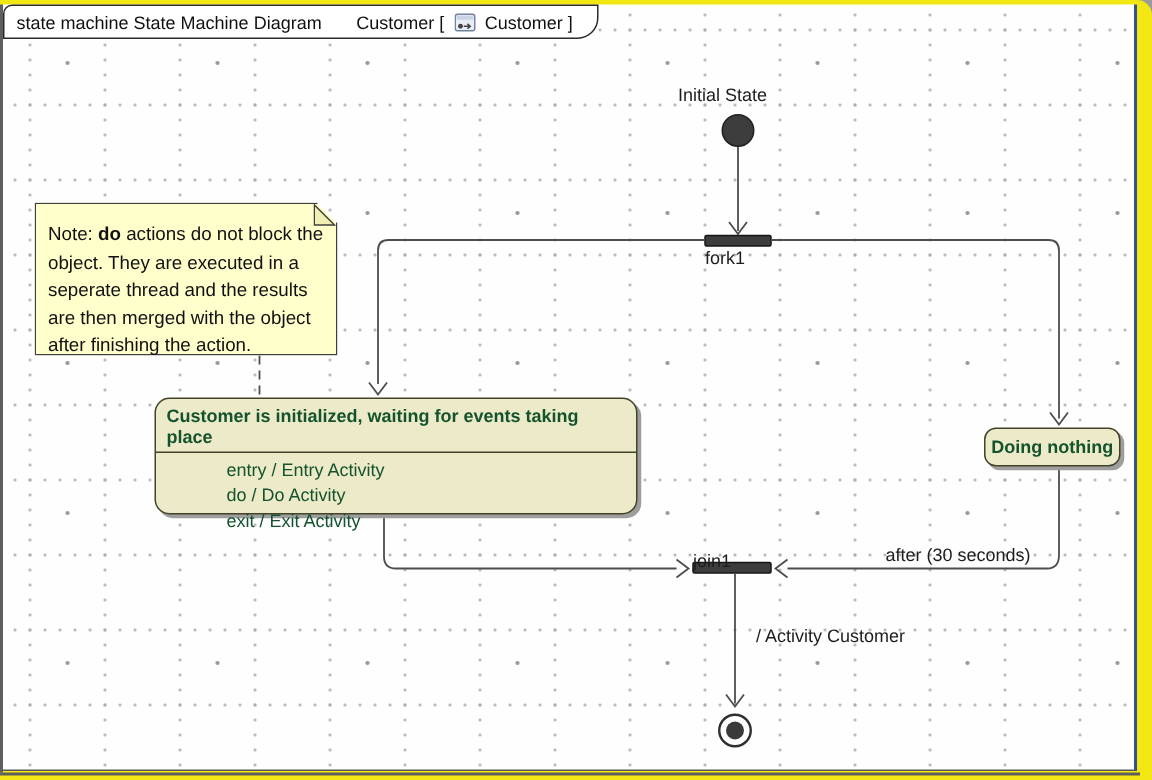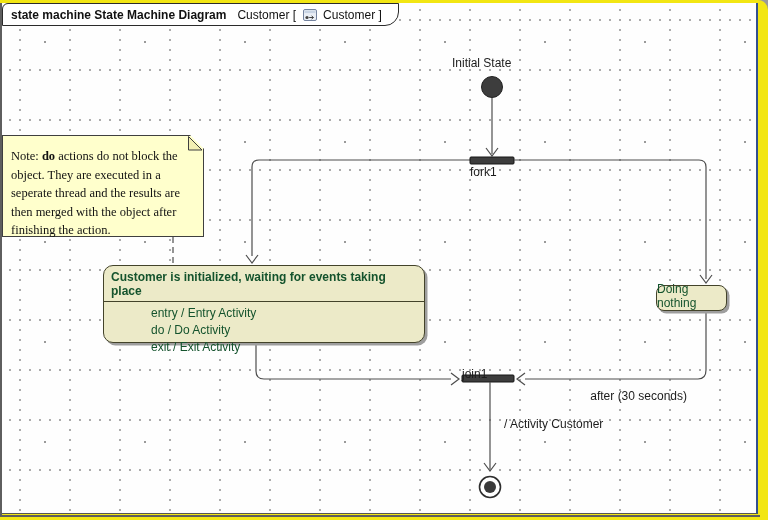--- a/index.html
+++ b/index.html
@@ -16,42 +16,42 @@
     background-position:93px 89px,3px 42px,43px 2px;
     border-right:2px solid #33508F;border-bottom:1px solid #555;}
   .frame-left{position:absolute;left:0;top:3px;width:2px;height:512px;background:#5e5e5e;}
   .frame-bottom{position:absolute;left:0;top:515px;width:760px;height:2px;background:#5e5e5e;}
   #svg-layer{position:absolute;left:0;top:0;width:768px;height:520px;}
 
   
   #tab{position:absolute;left:2px;top:3px;height:21px;display:inline-flex;align-items:center;
     gap:5px;padding:0 14px 0 8px;background:#ffffff;border:1px solid #2b2b2b;
     border-radius:6px 0 14px 0;font-size:12px;color:#111;white-space:nowrap;}
-  #tab .kind{font-weight:bold;margin-right:6px;}
+  #tab .kind{font-weight:normal;margin-right:18px;}
   #tab .ctx{margin-right:2px;}
 
   .lbl{position:absolute;font-size:12px;color:#1c1c1c;white-space:nowrap;}
   .center{}
 
   
   .state{position:absolute;background:#ECEAC8;border:1px solid #43432a;border-radius:10px;
     box-shadow:2.5px 2.5px 0 #9e9e9e;box-sizing:border-box;color:#14532d;}
   #customer-state{left:103px;top:265px;width:322px;height:78px;}
   #customer-state .state-title{font-weight:bold;font-size:12px;padding:4px 7px 3px 7px;
     border-bottom:1px solid #43432a;}
   #customer-state .state-body{padding:3px 7px;font-size:12px;line-height:17px;margin-left:40px;}
-  #doing-nothing{left:656px;top:285px;width:71px;height:26px;display:flex;
-    align-items:flex-end;justify-content:center;font-weight:normal;font-size:12px;border-radius:8px;}
+  #doing-nothing{left:656px;top:285px;width:91px;height:26px;display:flex;
+    align-items:center;justify-content:center;font-weight:bold;font-size:12px;border-radius:8px;}
 
   
-  #note{position:absolute;left:2px;top:135px;width:202px;height:102px;background:#FFFFCC;
+  #note{position:absolute;left:23px;top:135px;width:202px;height:102px;background:#FFFFCC;
     border:1px solid #3f3f3f;box-sizing:border-box;color:#111;
     clip-path:polygon(0 0,calc(100% - 14px) 0,100% 14px,100% 100%,0 100%);
     font-size:12.5px;line-height:18.5px;padding:11px 7px 0 8px;
-    box-shadow:2px 2px 0 #b5b5b5;font-family:Liberation Serif, serif;}
+    box-shadow:2px 2px 0 #b5b5b5;}
   #note .fold{position:absolute;top:0;right:0;}
 </style>
 </head>
 <body>
 
 <div id="frame">
   <div id="canvas"></div>
   <div class="frame-left"></div>
   <div class="frame-bottom"></div>
 
@@ -95,21 +95,21 @@
       <rect x="1.5" y="2.5" width="11" height="2.6" fill="#c8d4e4"></rect>
       <circle cx="4" cy="9.5" r="1.6" fill="#444"></circle>
       <path d="M6.2,9.5 h4.2 m-1.8,-1.6 l1.9,1.6 l-1.9,1.6" fill="none" stroke="#444" stroke-width="1"></path>
     </svg>
     <span class="ctx">Customer ]</span>
   </div>
 
   <div class="lbl center" style="left:452px;top:56px;width:80px;">Initial State</div>
   <div class="lbl center" style="left:470px;top:165px;width:44px;">fork1</div>
   <div class="lbl center" style="left:462px;top:367px;width:52px;">join1</div>
-  <div class="lbl" style="left:555px;top:363px;width:132px;text-align:right;margin-top:26px;">after (30 seconds)</div>
+  <div class="lbl" style="left:555px;top:363px;width:132px;text-align:right;">after (30 seconds)</div>
   <div class="lbl" style="left:504px;top:417px;">/ Activity Customer</div>
 
   <div id="note">
     <span>Note: </span><b>do</b><span> actions do not block the object. They are executed in a seperate thread and the results are then merged with the object after finishing the action.</span>
     <svg class="fold" width="15" height="15">
       <polygon points="0.5,0.5 14,14 0.5,14" fill="#f2efb3" stroke="#3f3f3f" stroke-width="1"></polygon>
     </svg>
   </div>
 
   <div id="customer-state" class="state">

